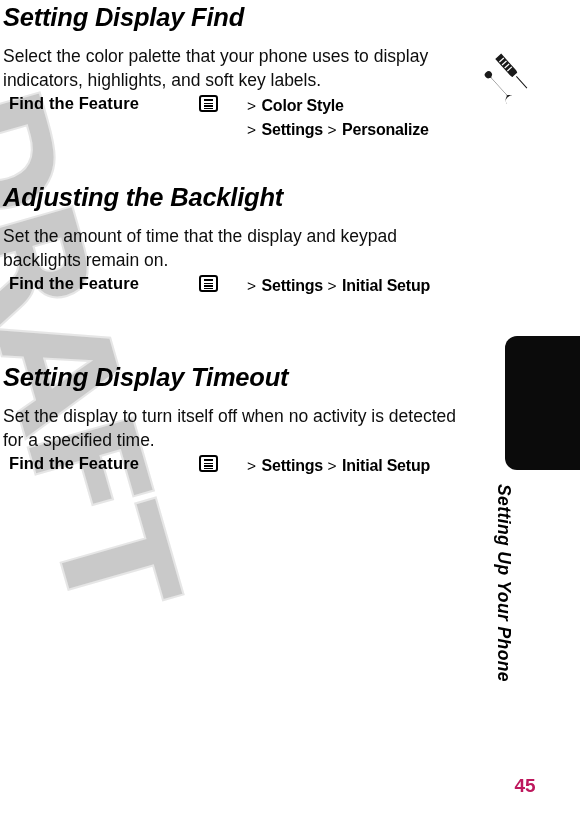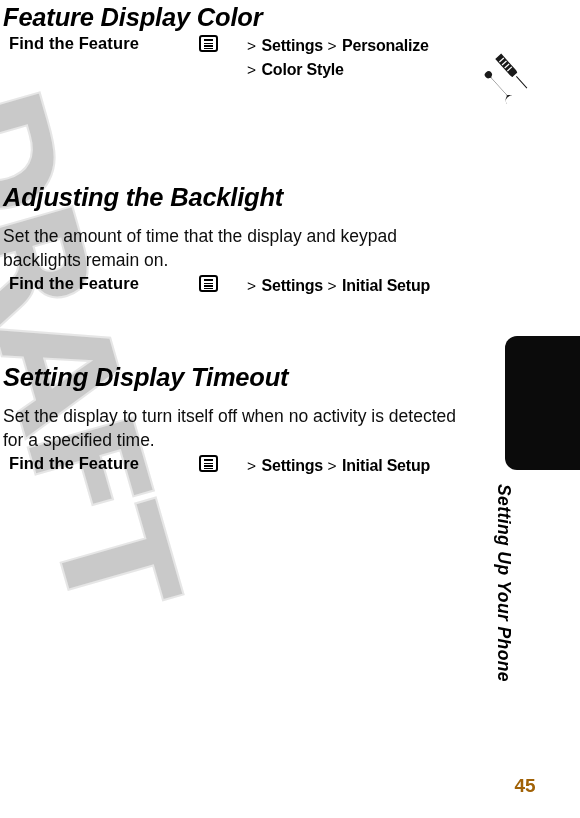--- a/index.html
+++ b/index.html
@@ -192,54 +192,55 @@
 
   #page-number {
     position: absolute;
     left: 505px;
     top: 775px;
     width: 40px;
     text-align: center;
     font-family: "Liberation Sans", sans-serif;
     font-weight: bold;
     font-size: 19px;
-    color: #a16207;
+    color: #be185d;
     z-index: 3;
   }
 </style>
 </head>
 <body>
 
 <div id="watermark-layer">
   <div id="watermark-text">DRAFT</div>
 </div>
 
 <div id="content">
 
   <div class="section" style="top:2px;">
-    <h2 class="section-heading">Feature Display Color</h2>
+    <h2 class="section-heading">Setting Display Find</h2>
+    <p class="section-body">Select the color palette that your phone uses to display indicators, highlights, and soft key labels.</p>
     <div class="find-row">
       <div class="find-label">Find the Feature</div>
       <div class="menu-icon">
         <div class="frame"></div>
         <div class="bar b0"></div>
         <div class="bar b1"></div>
         <div class="bar b2"></div>
         <div class="bar b3"></div>
       </div>
       <div class="path-block">
         <div class="path-line">
           <span class="gt">&gt;</span>
-          <span class="crumb">Settings</span>
-          <span class="gt">&gt;</span>
-          <span class="crumb">Personalize</span>
+          <span class="crumb">Color Style</span>
         </div>
         <div class="path-line">
           <span class="gt">&gt;</span>
-          <span class="crumb">Color Style</span>
+          <span class="crumb">Settings</span>
+          <span class="gt">&gt;</span>
+          <span class="crumb">Personalize</span>
         </div>
       </div>
     </div>
   </div>
 
   <div class="section" style="top:182px;">
     <h2 class="section-heading">Adjusting the Backlight</h2>
     <p class="section-body">Set the amount of time that the display and keypad backlights remain on.</p>
     <div class="find-row">
       <div class="find-label">Find the Feature</div>

